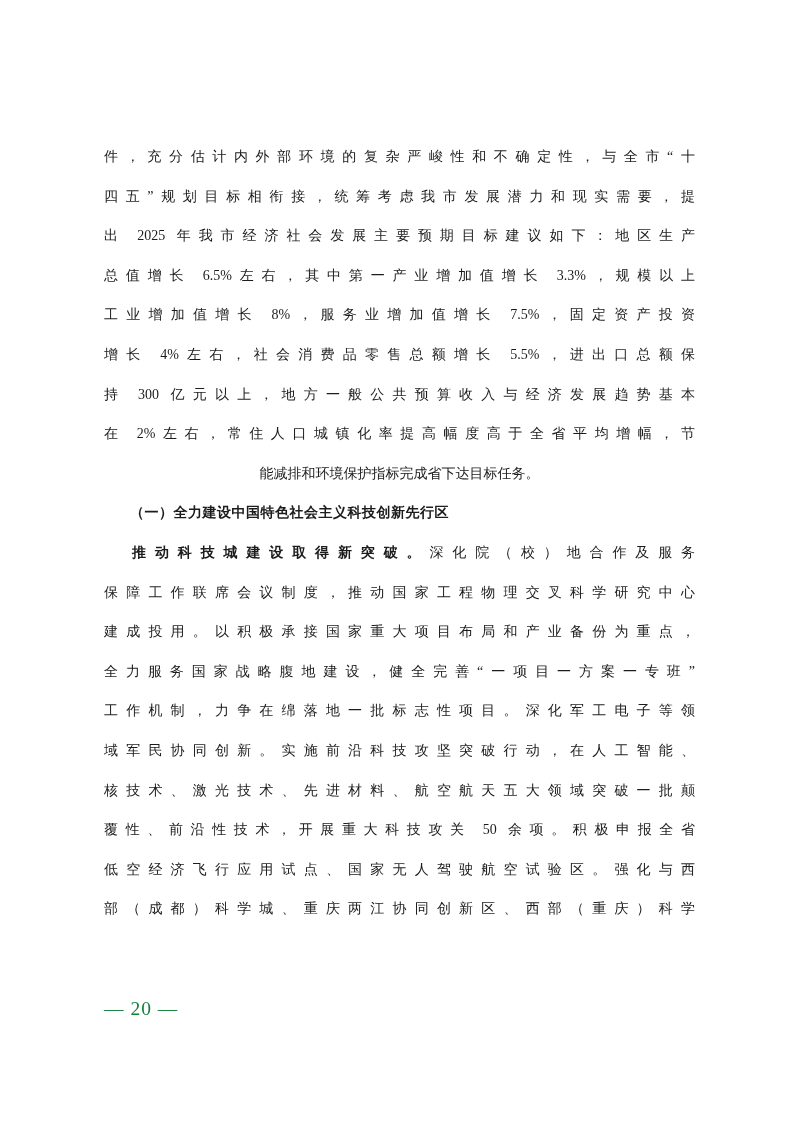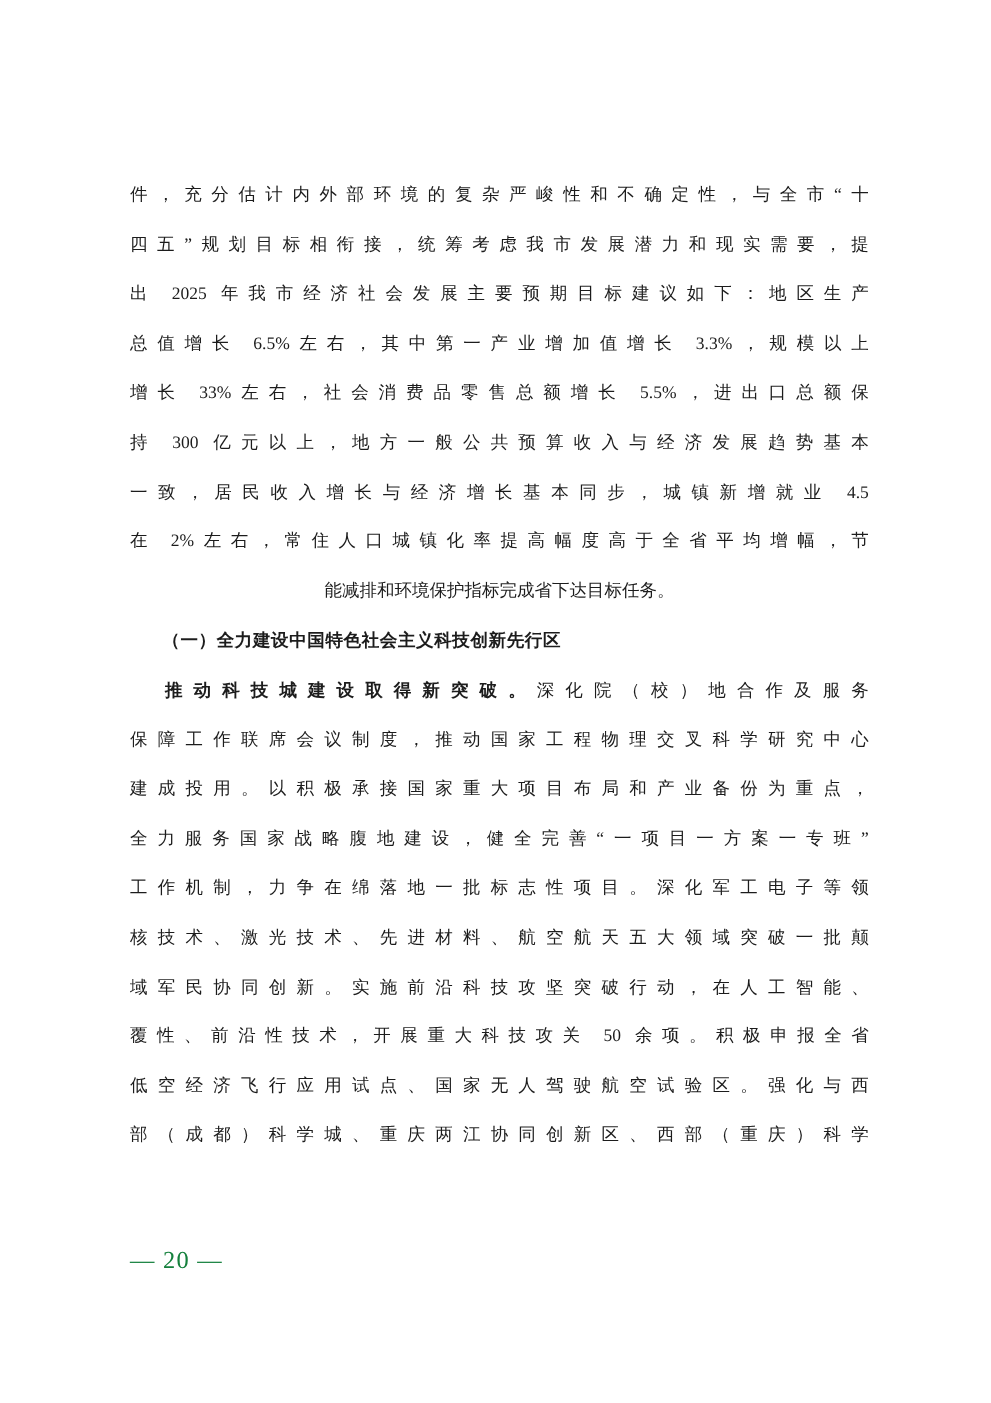--- a/index.html
+++ b/index.html
@@ -63,40 +63,40 @@
 <body>
 
 <div class="page">
   <div class="content">
 
     <div class="para">
         <div class="line j">件，充分估计内外部环境的复杂严峻性和不确定性，与全市“十</div>
         <div class="line j">四五”规划目标相衔接，统筹考虑我市发展潜力和现实需要，提</div>
         <div class="line j">出 2025 年我市经济社会发展主要预期目标建议如下：地区生产</div>
         <div class="line j">总值增长 6.5%左右，其中第一产业增加值增长 3.3%，规模以上</div>
-        <div class="line j">增长 33%左右，社会消费品零售总额增长 5.5%，进出口总额保</div>
+        <div class="line j">工业增加值增长 8%，服务业增加值增长 7.5%，固定资产投资</div>
+        <div class="line j">增长 4%左右，社会消费品零售总额增长 5.5%，进出口总额保</div>
         <div class="line j">持 300 亿元以上，地方一般公共预算收入与经济发展趋势基本</div>
-        <div class="line j">一致，居民收入增长与经济增长基本同步，城镇新增就业 4.5</div>
         <div class="line j">在 2%左右，常住人口城镇化率提高幅度高于全省平均增幅，节</div>
         <div class="line">能减排和环境保护指标完成省下达目标任务。</div>
       </div>
 
     <div class="heading">（一）全力建设中国特色社会主义科技创新先行区</div>
 
     <div class="para">
       <div class="line j indent">
         <span class="lead-bold">推动科技城建设取得新突破。</span><span>深化院（校）地合作及服务</span>
       </div>
       <div>
           <div class="line j">保障工作联席会议制度，推动国家工程物理交叉科学研究中心</div>
           <div class="line j">建成投用。以积极承接国家重大项目布局和产业备份为重点，</div>
           <div class="line j">全力服务国家战略腹地建设，健全完善“一项目一方案一专班”</div>
           <div class="line j">工作机制，力争在绵落地一批标志性项目。深化军工电子等领</div>
+          <div class="line j">域军民协同创新。实施前沿科技攻坚突破行动，在人工智能、</div>
           <div class="line j">核技术、激光技术、先进材料、航空航天五大领域突破一批颠</div>
-          <div class="line j">域军民协同创新。实施前沿科技攻坚突破行动，在人工智能、</div>
           <div class="line j">覆性、前沿性技术，开展重大科技攻关 50 余项。积极申报全省</div>
           <div class="line j">低空经济飞行应用试点、国家无人驾驶航空试验区。强化与西</div>
           <div class="line j">部（成都）科学城、重庆两江协同创新区、西部（重庆）科学</div>
         </div>
     </div>
 
   </div>
 
   <div class="footer">— 20 —</div>
 </div>

